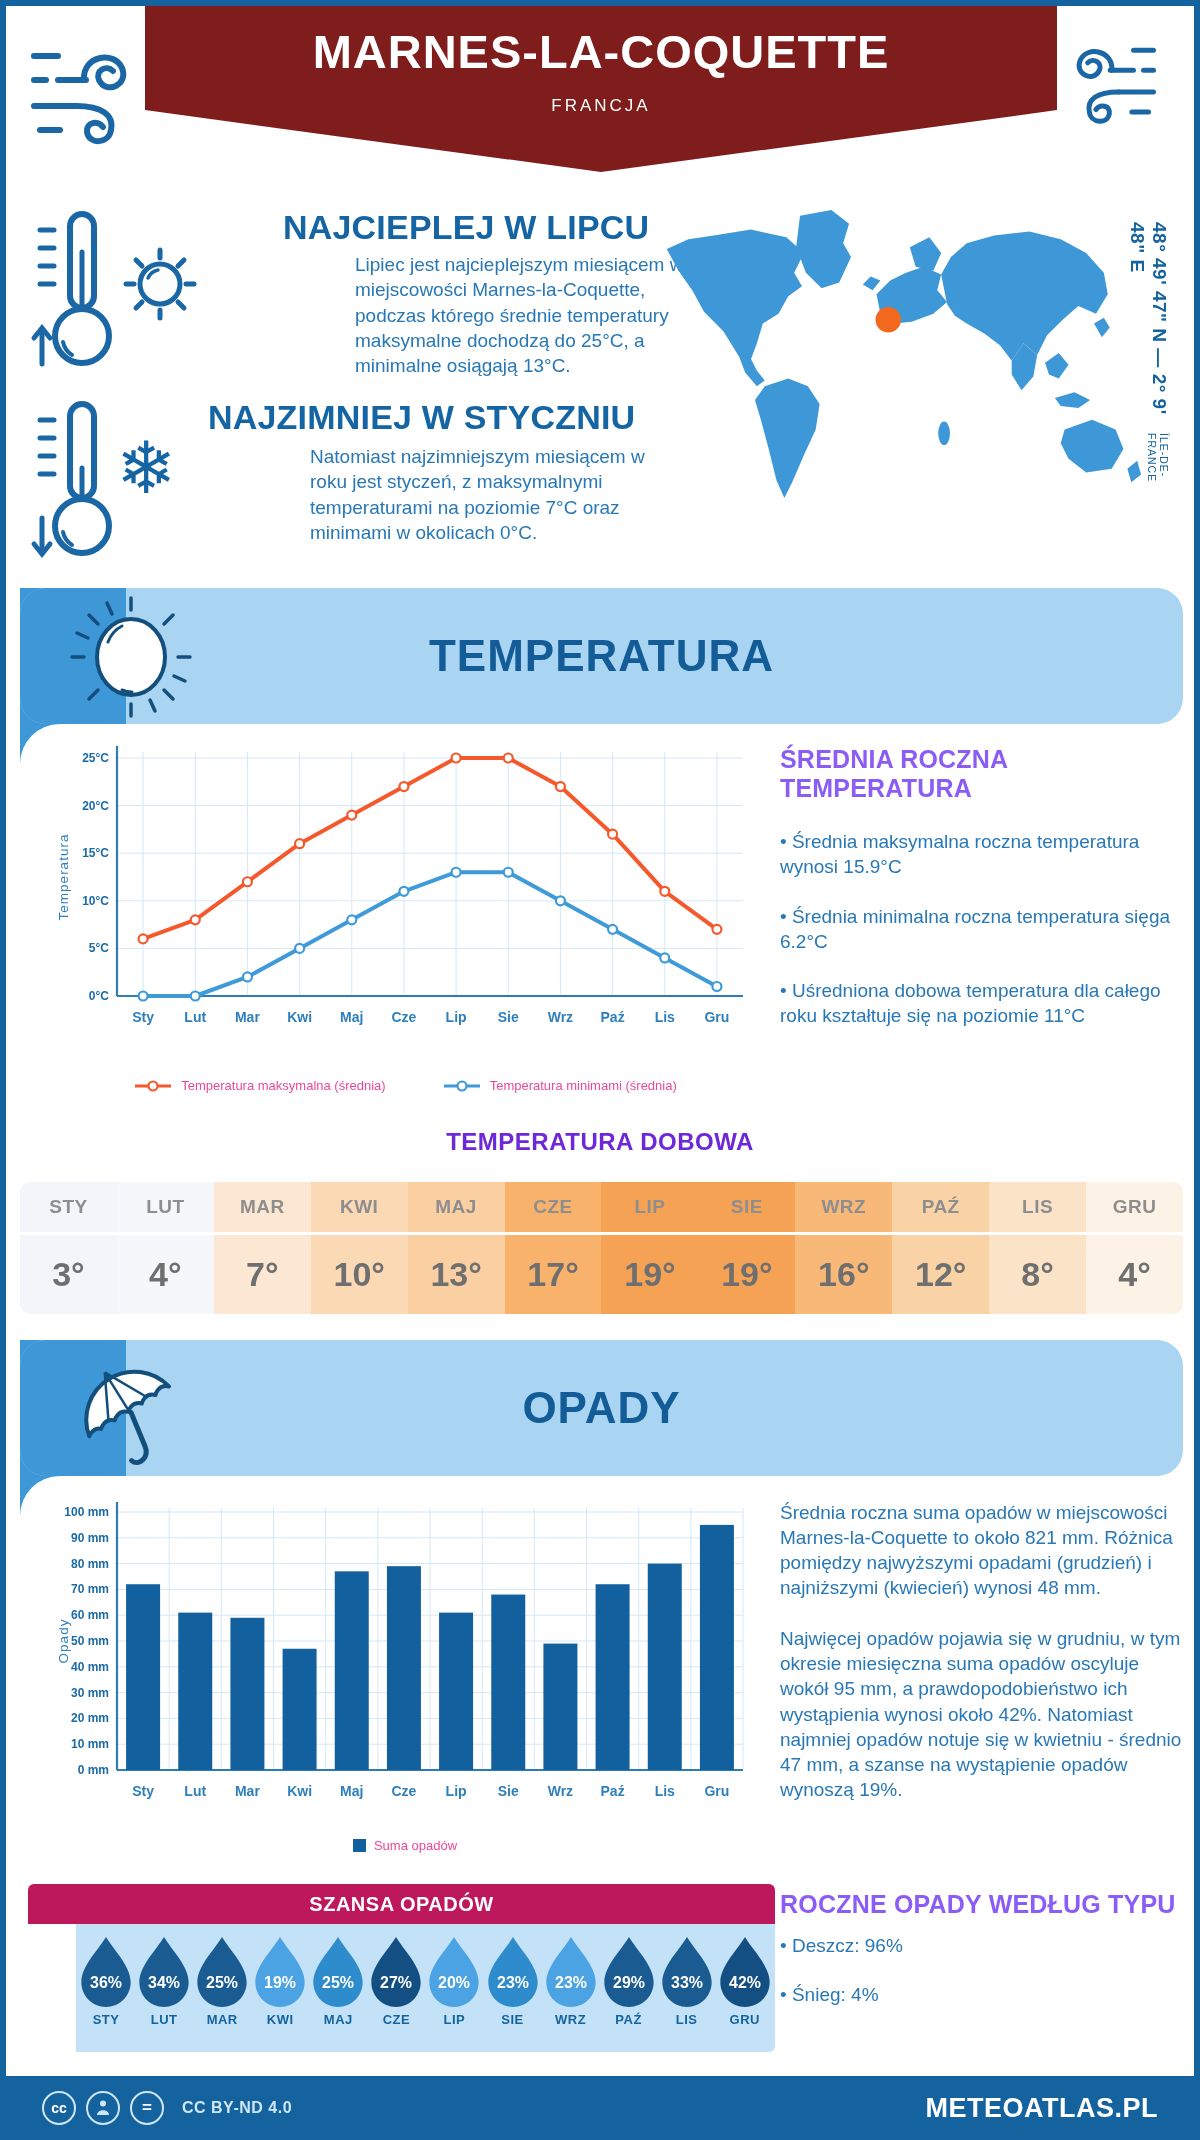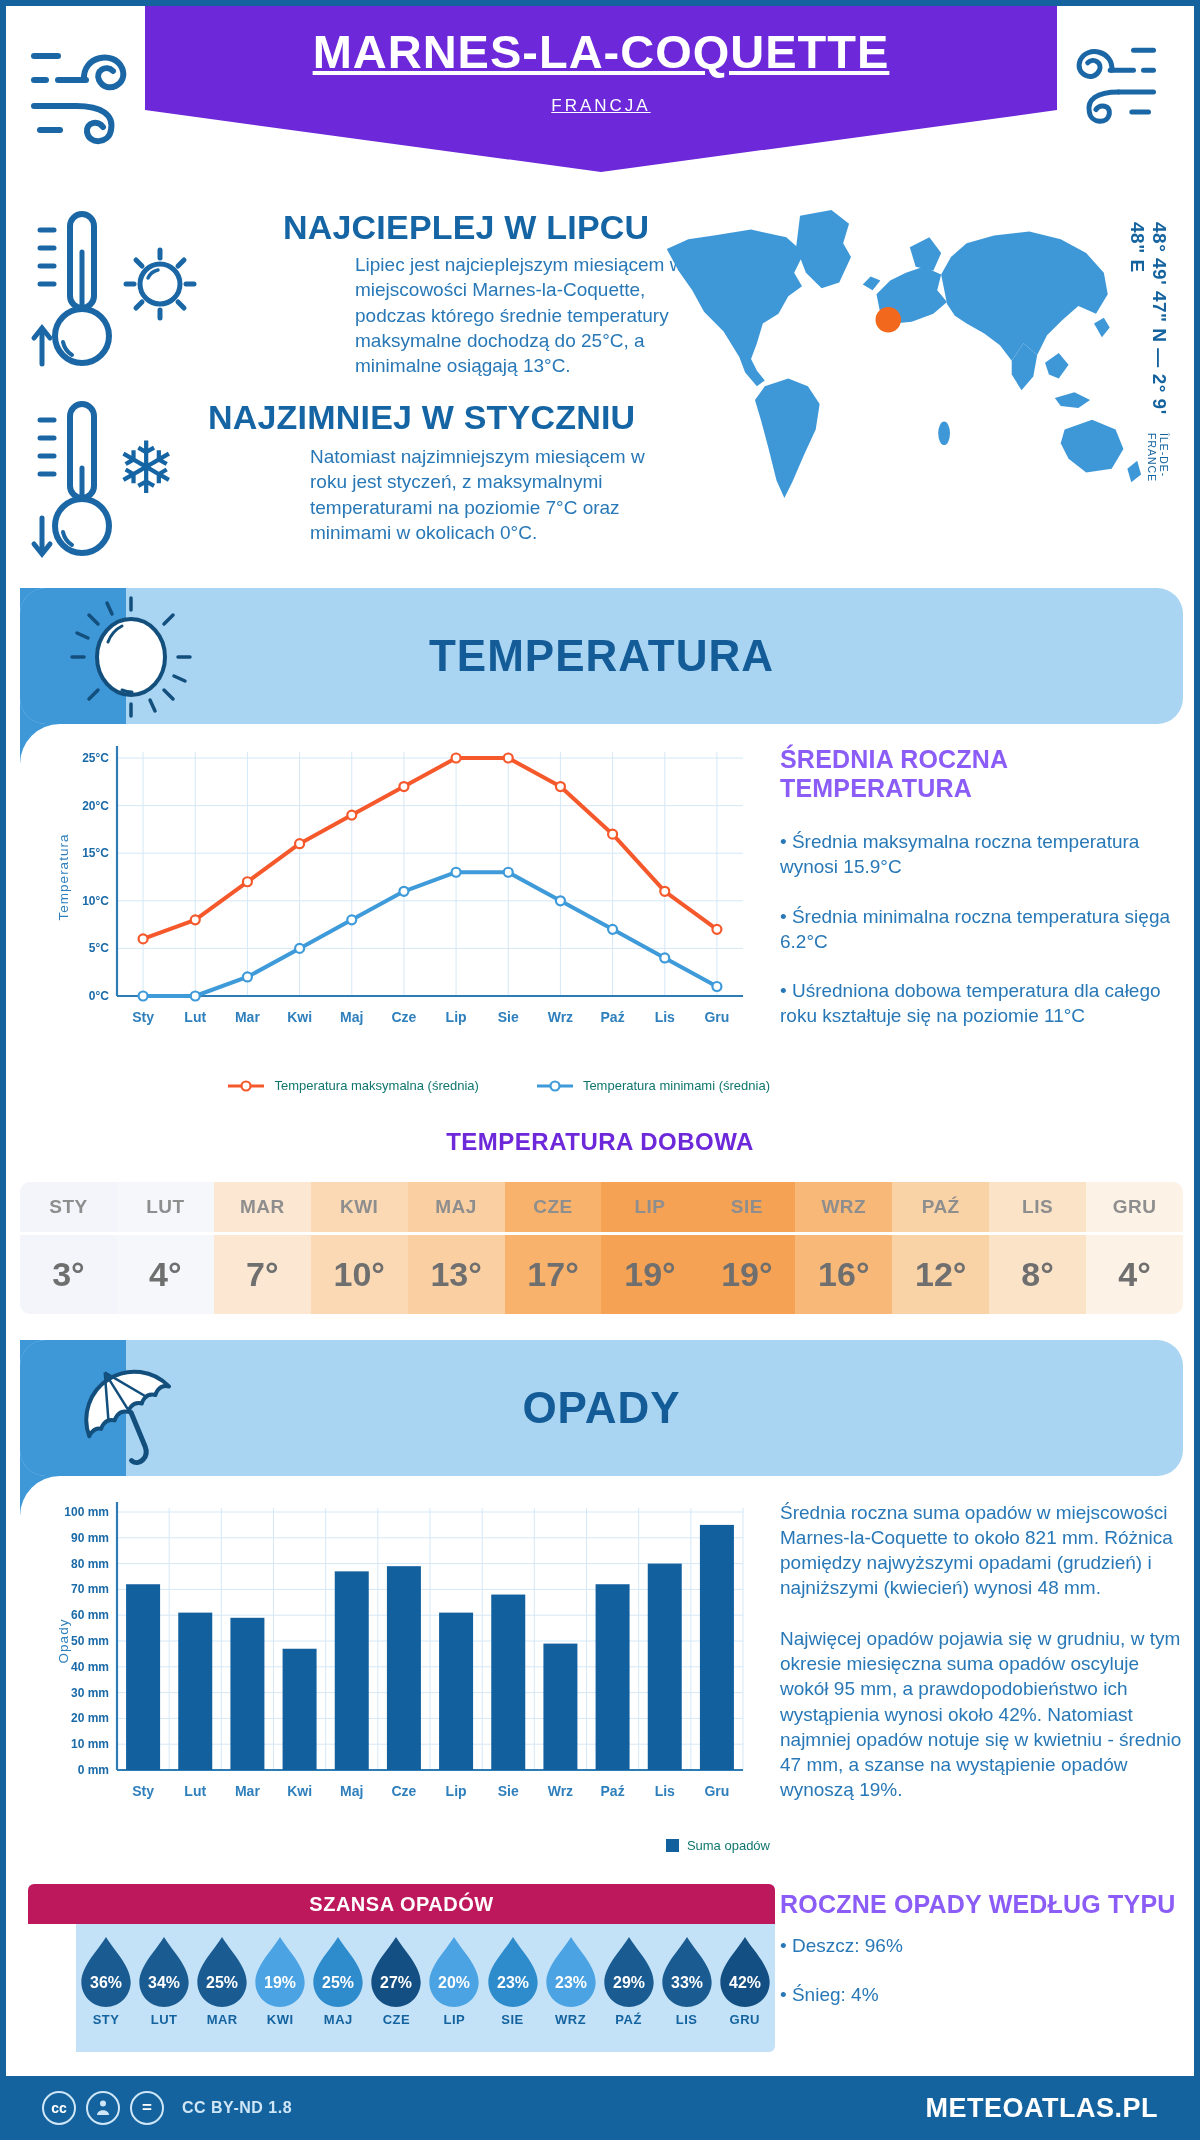--- a/index.html
+++ b/index.html
@@ -12,23 +12,23 @@
   .abs{position:absolute;}
 
   
   .frame{position:absolute;background:#14639E;z-index:40;}
   #frame-left{left:0;top:0;width:6px;height:2140px;}
   #frame-right{right:0;top:0;width:6px;height:2140px;}
   #frame-top{left:0;top:0;width:1200px;height:6px;}
 
   
   #banner{
-    left:145px;top:0;width:912px;height:172px;background:#6d28d9;
+    left:145px;top:0;width:912px;height:172px;background:#7f1d1d;
     clip-path:polygon(0 0,100% 0,100% 64%,50% 100%,0 64%);
-    text-align:center;color:#fff;z-index:5;text-decoration:underline;
+    text-align:center;color:#fff;z-index:5;
   }
   #banner .title{margin-top:24px;font-size:47px;font-weight:700;letter-spacing:1px;}
   #banner .subtitle{margin-top:17px;font-size:17px;font-weight:400;letter-spacing:3px;}
 
   
   .sec-title{font-size:34px;font-weight:700;color:#1565A4;letter-spacing:0.2px;}
   .sec-text{font-size:19px;line-height:1.33;color:#2878B7;}
 
   
   #geo{
@@ -68,22 +68,22 @@
   }
   .dt-col{display:flex;flex-direction:column;}
   .dt-head{height:53px;display:flex;align-items:center;justify-content:center;
     font-size:19px;font-weight:700;color:#8E8E8E;letter-spacing:0.5px;
     border-bottom:3px solid #fff;}
   .dt-val{flex:1;display:flex;align-items:center;justify-content:center;
     font-size:34px;font-weight:700;color:#6F6F6F;}
 
   
   .chart-box{z-index:3;}
-  .legend-row{display:flex;justify-content:flex-end;gap:56px;align-items:center;
-    font-size:13px;color:#0f766e;}
+  .legend-row{display:flex;justify-content:center;gap:56px;align-items:center;
+    font-size:13px;color:#ec4899;}
   .legend-item{display:flex;align-items:center;gap:8px;}
   .legend-sq{width:13px;height:13px;background:#13609F;display:inline-block;}
 
   
   #chance-box{left:28px;top:1884px;width:747px;height:168px;border-radius:6px;overflow:hidden;z-index:3;}
   #chance-head{height:40px;background:#be185d;color:#fff;font-size:20px;font-weight:700;
     letter-spacing:0.5px;display:flex;align-items:center;justify-content:center;}
   #chance-body{height:128px;background:#C3E2F8;display:flex;justify-content:space-evenly;
     align-items:flex-start;padding-top:10px;margin-left:48px;}
   .drop-col{display:flex;flex-direction:column;align-items:center;width:56px;}
@@ -553,16 +553,16 @@
 <div class="abs" id="footer">
   <div class="lic">
     <div class="cc-circle">cc</div>
     <div class="cc-circle">
       <svg width="16" height="18" viewBox="0 0 16 18">
         <circle cx="8" cy="4.5" r="3" fill="#CFE6F7"></circle>
         <path d="M2 16 C2 9.5 14 9.5 14 16 Z" fill="#CFE6F7"></path>
       </svg>
     </div>
     <div class="cc-circle" style="font-size:17px;">=</div>
-    <span id="license-label">CC BY-ND 1.8</span>
+    <span id="license-label">CC BY-ND 4.0</span>
   </div>
   <span id="site-label">METEOATLAS.PL</span>
 </div>
 
 </body></html>

